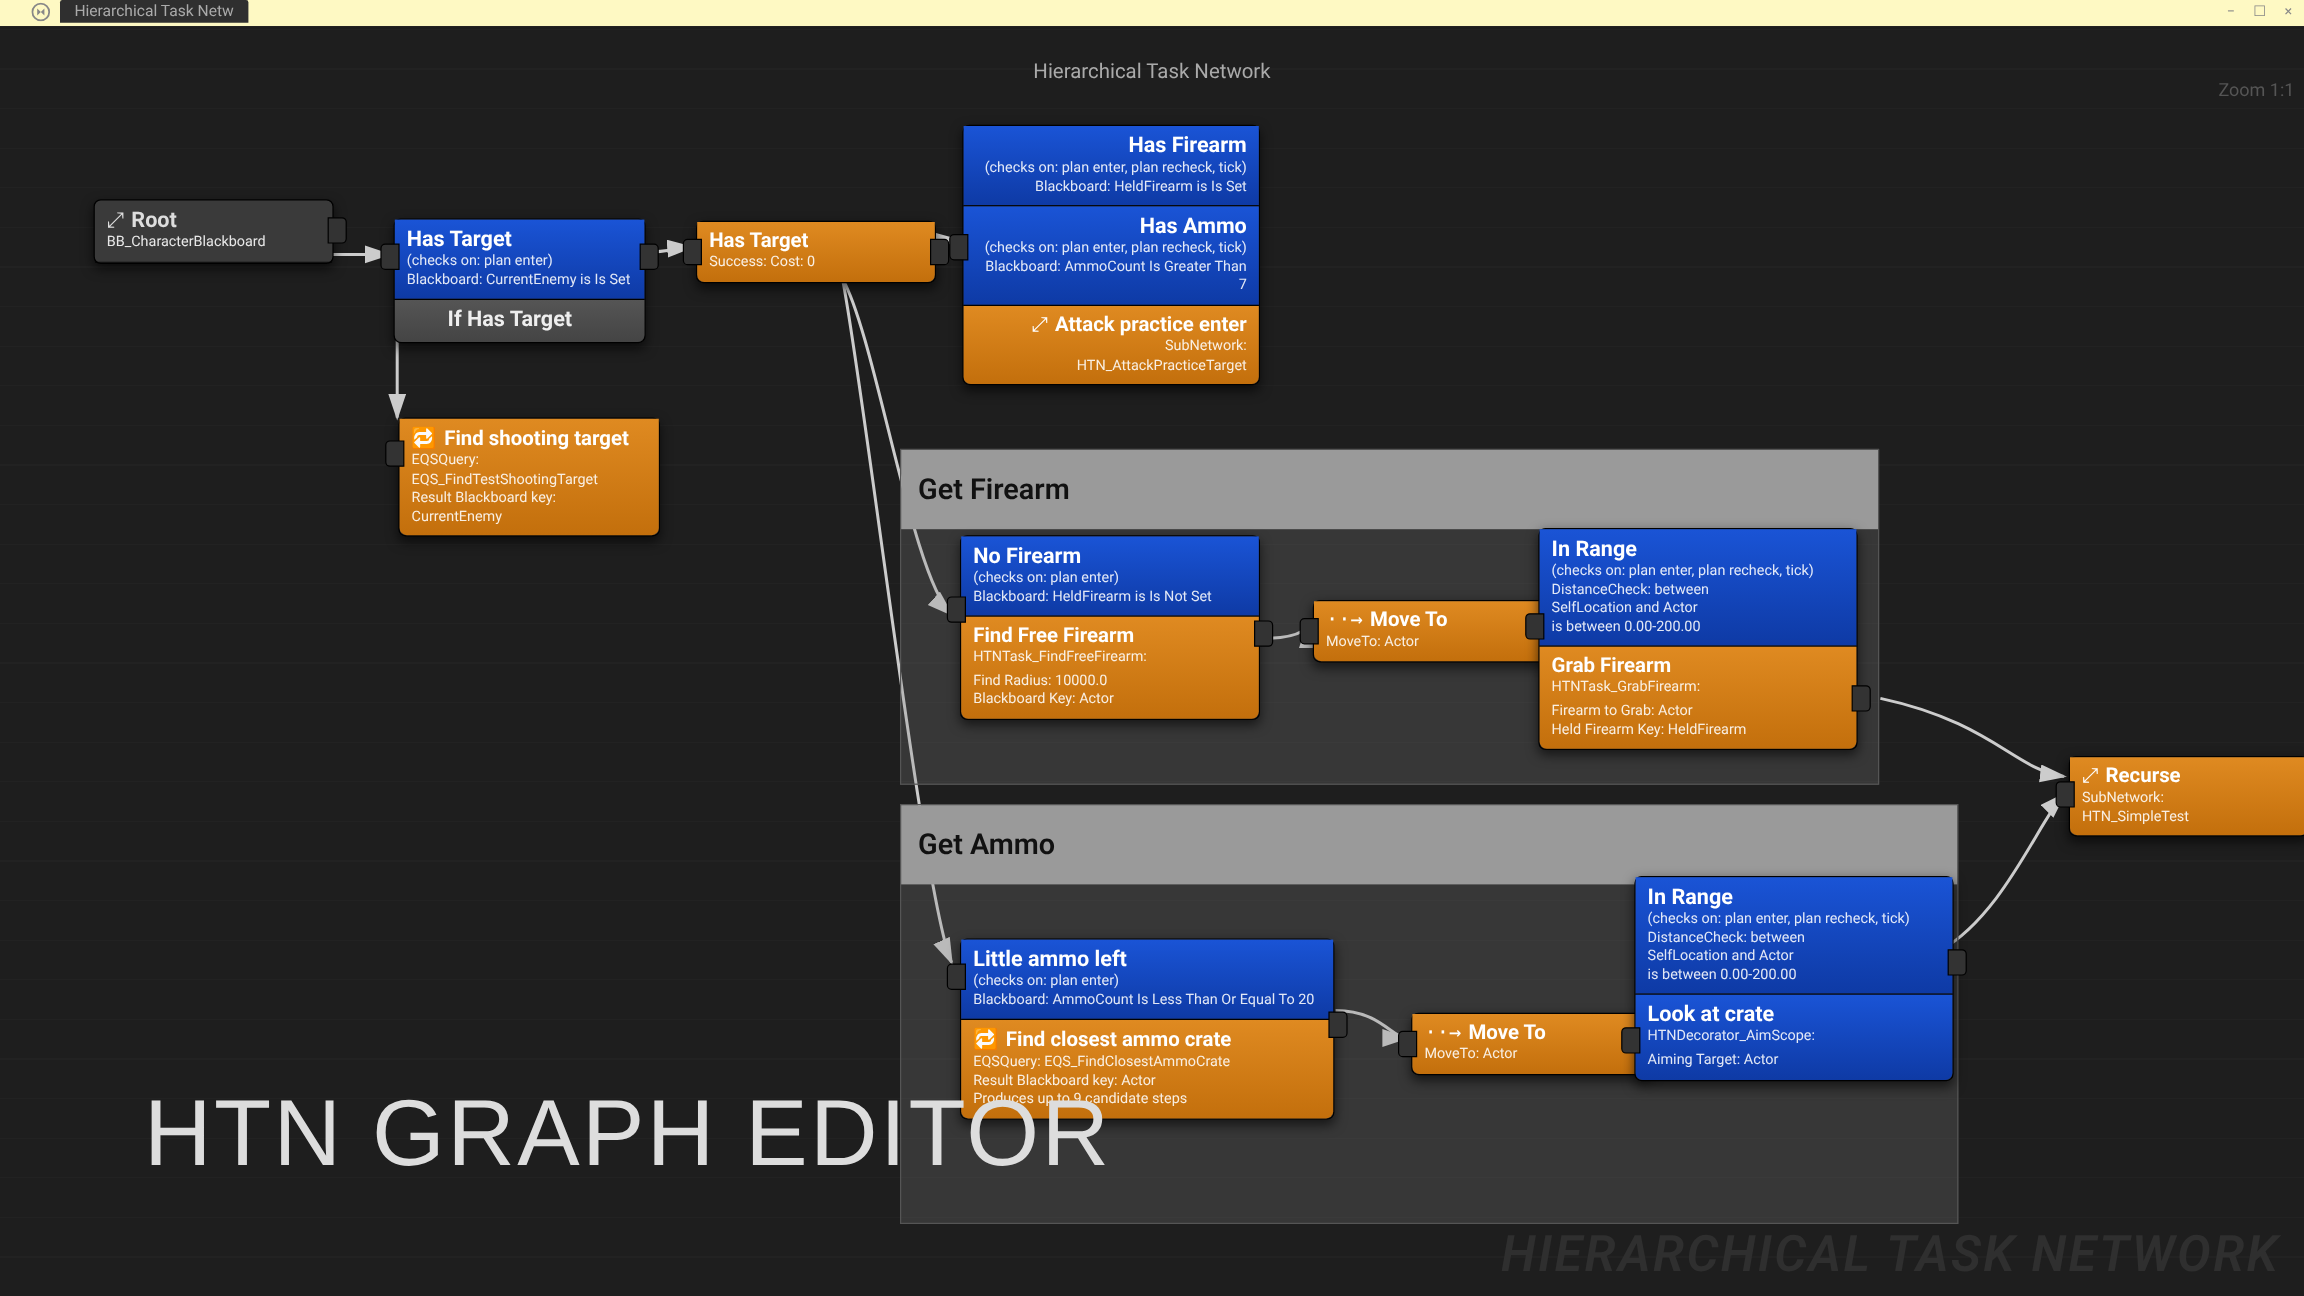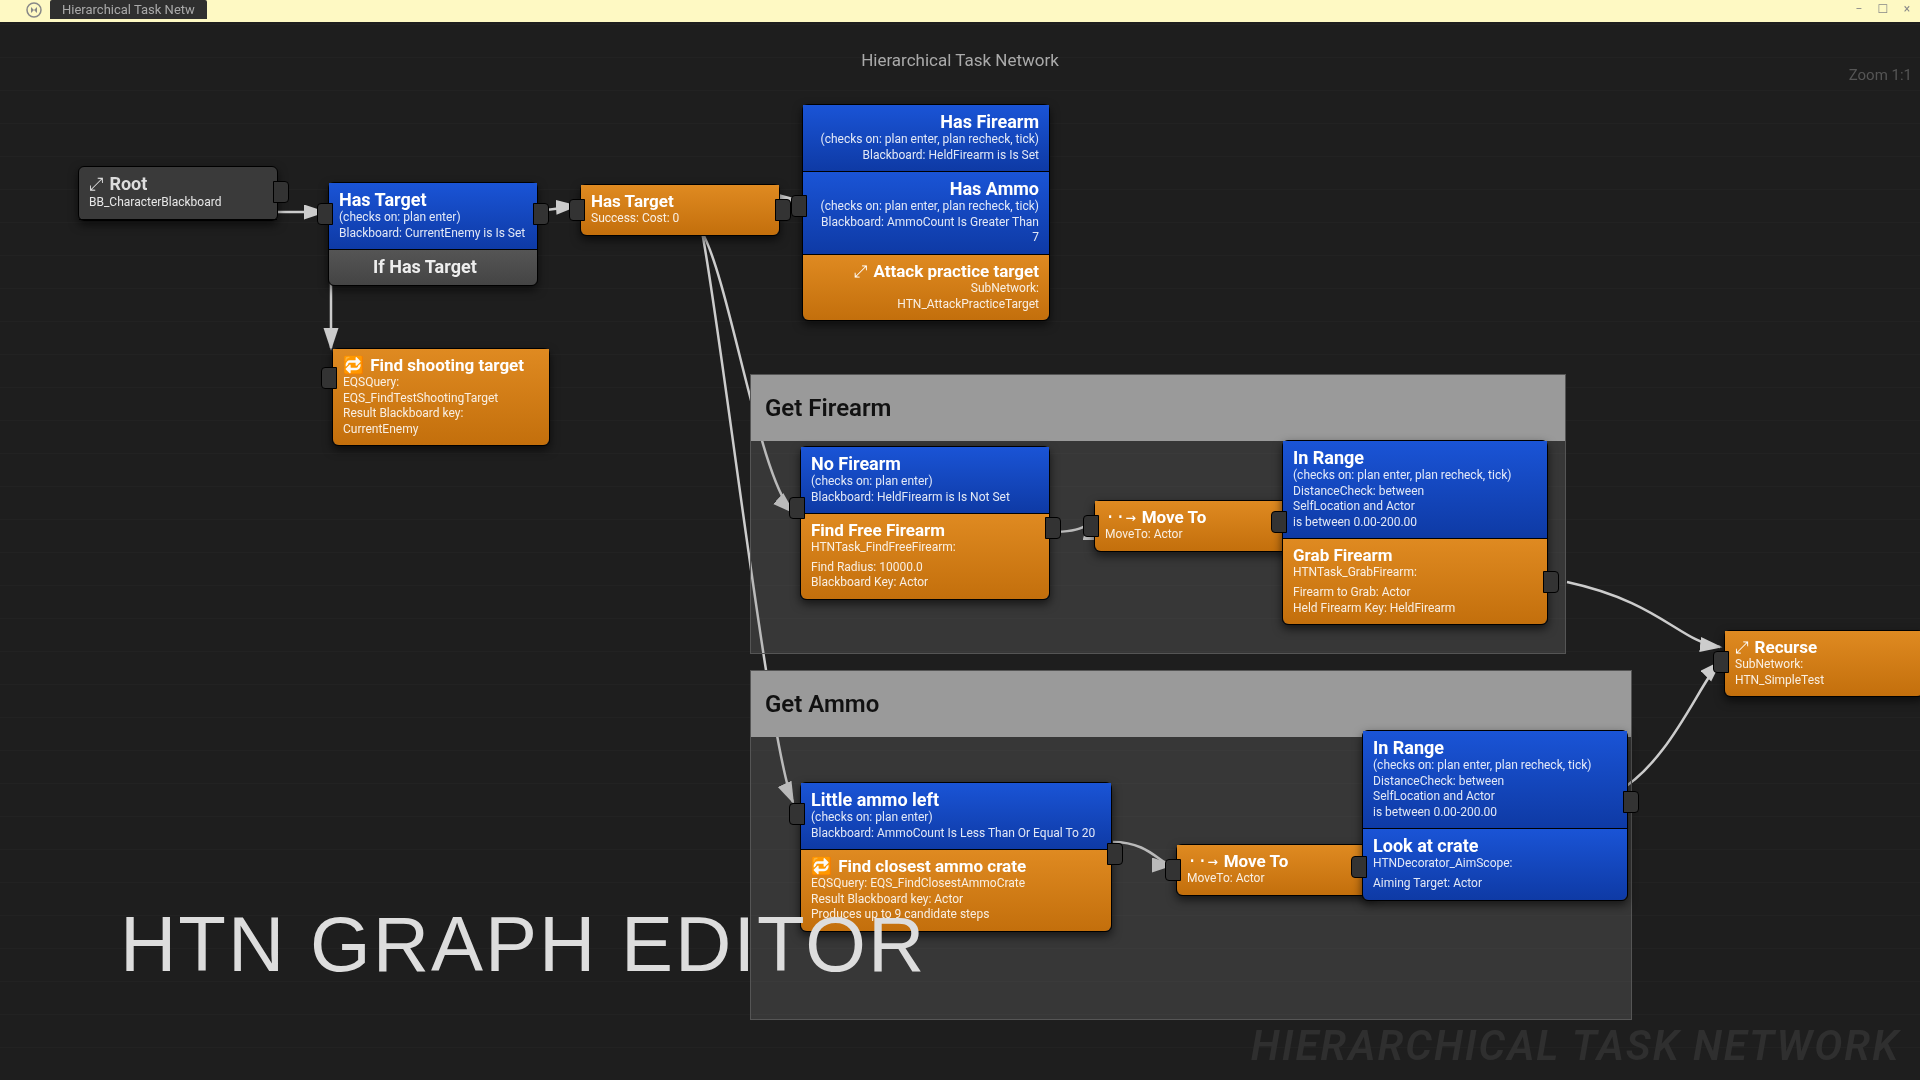--- a/index.html
+++ b/index.html
@@ -215,21 +215,21 @@
       <div class="ti">Has Firearm</div>
       <div class="sub">(checks on: plan enter, plan recheck, tick)</div>
       <div class="sub">Blackboard: HeldFirearm is Is Set</div>
     </div>
     <div class="seg blue">
       <div class="ti">Has Ammo</div>
       <div class="sub">(checks on: plan enter, plan recheck, tick)</div>
       <div class="sub">Blackboard: AmmoCount Is Greater Than 7</div>
     </div>
     <div class="seg orange">
-      <div class="ti" style="font-size:17px"><span class="icon">⤢</span><span>Attack practice target</span></div>
+      <div class="ti" style="font-size:17px"><span class="icon">⤢</span><span>Attack practice enter</span></div>
       <div class="sub">SubNetwork:</div>
       <div class="sub">HTN_AttackPracticeTarget</div>
     </div>
   </div>
 
   <div class="group" style="left:750px; top:352px; width:816px; height:280px;">
     <div class="group-title">Get Firearm</div>
   </div>
 
   <div class="node" style="left:800px; top:424px; width:250px;">

